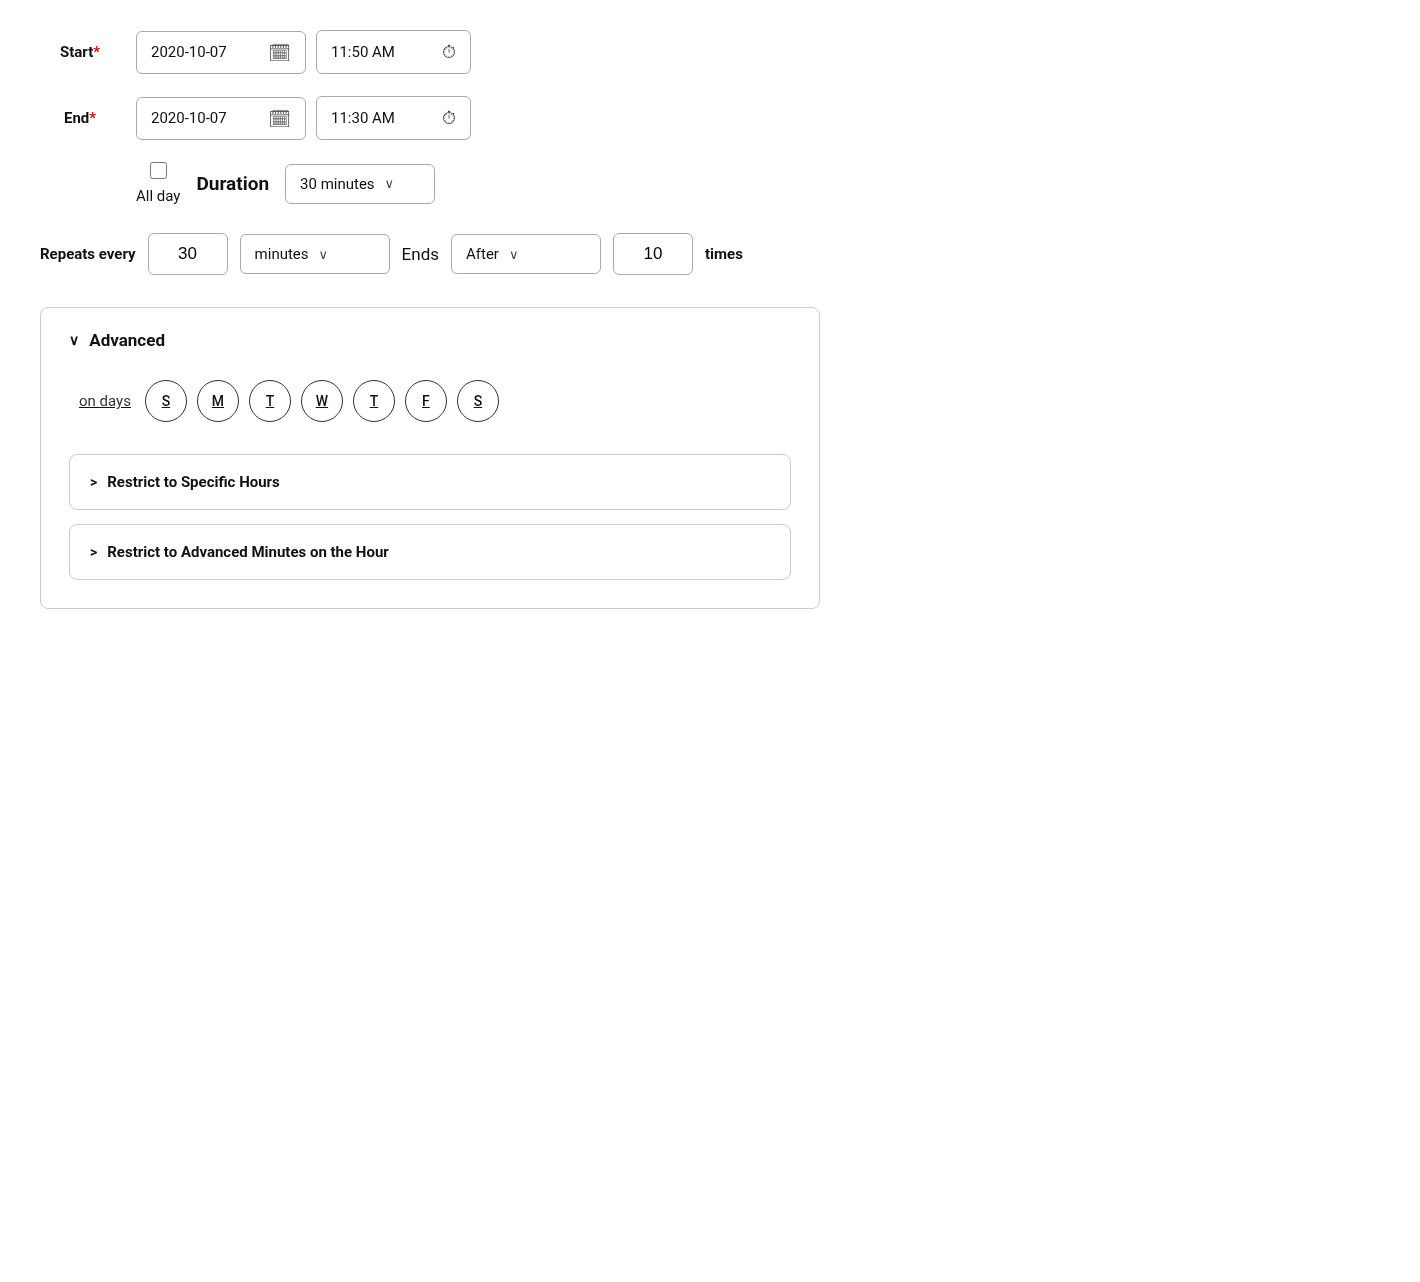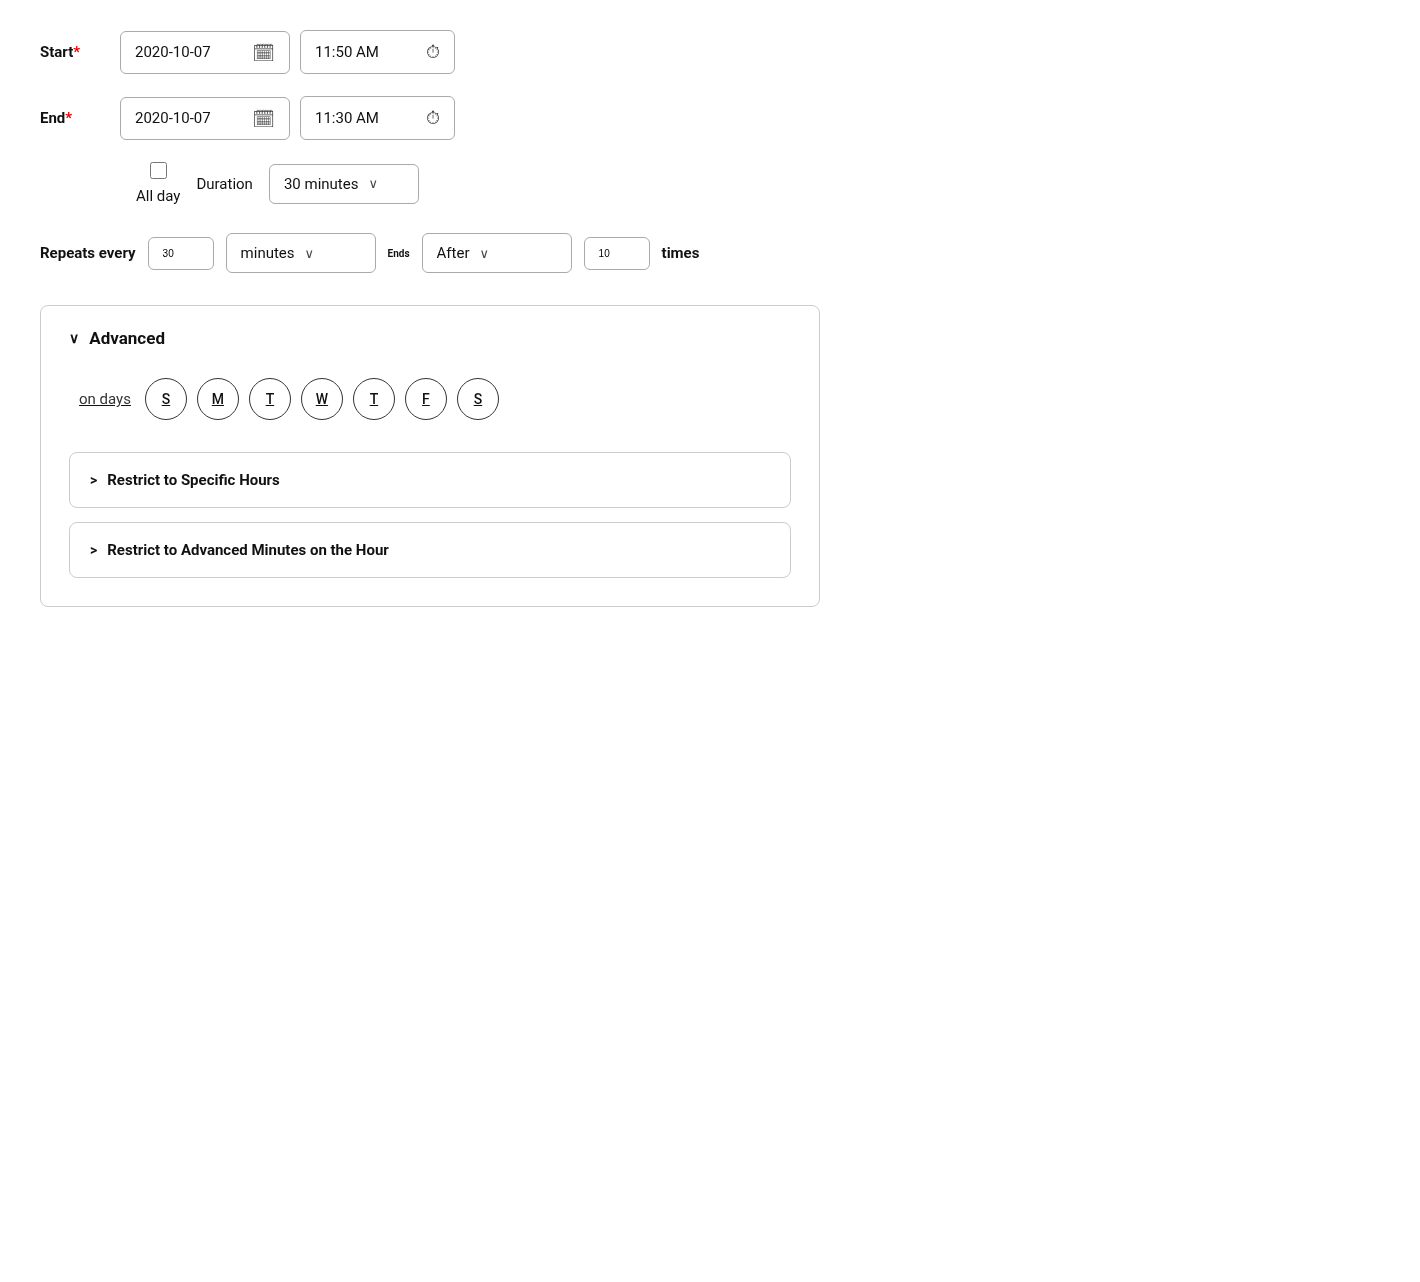--- a/index.html
+++ b/index.html
@@ -15,21 +15,22 @@
     }
     .row {
       display: flex;
       align-items: center;
       margin-bottom: 22px;
     }
     .row-label {
       font-weight: 700;
       font-size: 15px;
       min-width: 80px;
-      text-align: left;
+      text-align: center;
+      margin-right: 16px;
     }
     .required-star {
       color: #e00;
     }
     .field-input {
       display: flex;
       align-items: center;
       border: 1.5px solid #aaa;
       border-radius: 6px;
       padding: 10px 14px;
@@ -60,22 +61,22 @@
       gap: 8px;
       font-size: 15px;
       flex-direction: column;
     }
     .all-day-label input[type="checkbox"] {
       width: 17px;
       height: 17px;
       cursor: pointer;
     }
     .duration-label {
-      font-weight: 400;
-      font-size: 15px;
+      font-weight: 700;
+      font-size: 19px;
     }
     .select-field {
       display: flex;
       align-items: center;
       border: 1.5px solid #aaa;
       border-radius: 6px;
       padding: 10px 14px;
       font-size: 15px;
       background: #fff;
       cursor: pointer;
@@ -93,27 +94,28 @@
       margin-bottom: 32px;
     }
     .repeats-label {
       font-weight: 700;
       font-size: 15px;
     }
     .number-input {
       border: 1.5px solid #aaa;
       border-radius: 6px;
       padding: 10px 14px;
-      font-size: 10px;
-      width: 66px;
+      font-size: 17px;
+      width: 80px;
+      text-align: center;
       outline: none;
     }
     .ends-label {
-      font-weight: 700;
-      font-size: 10px;
+      font-weight: 400;
+      font-size: 17px;
     }
     .times-label {
       font-weight: 700;
       font-size: 15px;
     }
     .advanced-section {
       border: 1.5px solid #ccc;
       border-radius: 8px;
       padding: 22px 28px 28px;
     }

